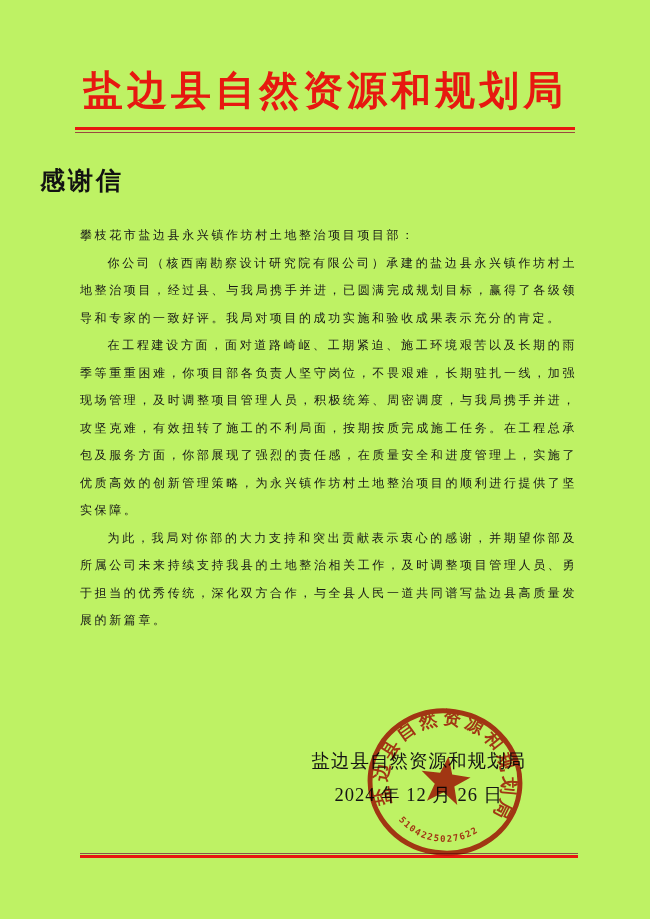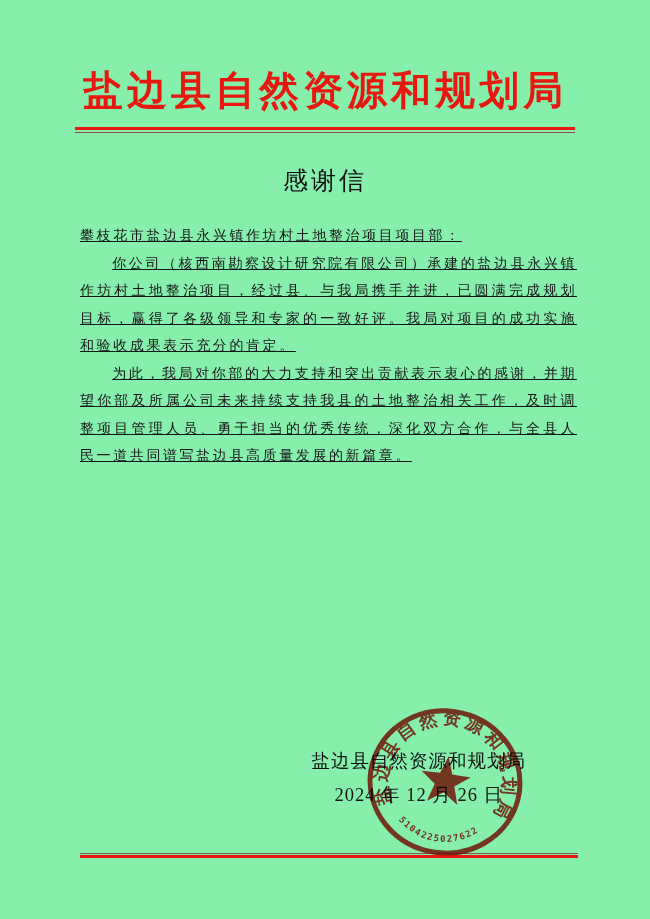--- a/index.html
+++ b/index.html
@@ -1,21 +1,21 @@
 <!DOCTYPE html>
 <html><head>
 <meta charset="utf-8">
 <style>
   html, body { margin: 0; padding: 0; background: #ffffff; }
   .page {
     position: relative;
     width: 650px;
     height: 919px;
     margin: 0 auto;
-    background: #86efac;
+    background: #bef264;
     overflow: hidden;
     font-family: "Liberation Serif", serif;
     color: #171717;
   }
 
   
   .doc-header { padding-top: 68px; text-align: center; }
   .doc-header h1 {
     margin: 0;
     font-size: 40px;
@@ -25,36 +25,36 @@
     letter-spacing: 4px;
     white-space: nowrap;
   }
   .header-rule { width: 500px; margin: 13px auto 0 auto; }
   .header-rule .thick { height: 3px; background: #e71810; }
   .header-rule .thin  { height: 1px; background: #9a4a40; margin-top: 2px; }
 
   
   .letter-title {
     margin-top: 31px;
-    text-align: center;
+    text-align: left;
     font-size: 25px;
-    font-weight: normal;
+    font-weight: bold;
     letter-spacing: 3px;
     color: #121212;
+    padding-left: 40px;
   }
 
   
   .letter-body {
     margin: 25px 73px 0 80px;
-    font-size: 14px;
+    font-size: 12px;
     line-height: 27.5px;
     letter-spacing: 2.6px;
     text-align: justify;
     text-align-last: left;
-    text-decoration: underline;
   }
   .letter-body p { margin: 0; }
   .letter-body p.indent { text-indent: 2.3em; }
 
   
   .sig-block {
     position: absolute;
     top: 748px;
     right: 124px;
     text-align: center;
@@ -97,20 +97,21 @@
       <div class="thick"></div>
       <div class="thin"></div>
     </div>
   </div>
 
   <div class="letter-title">感谢信</div>
 
   <div class="letter-body">
     <p>攀枝花市盐边县永兴镇作坊村土地整治项目项目部：</p>
     <p class="indent">你公司（核西南勘察设计研究院有限公司）承建的盐边县永兴镇作坊村土地整治项目，经过县、与我局携手并进，已圆满完成规划目标，赢得了各级领导和专家的一致好评。我局对项目的成功实施和验收成果表示充分的肯定。</p>
+    <p class="indent">在工程建设方面，面对道路崎岖、工期紧迫、施工环境艰苦以及长期的雨季等重重困难，你项目部各负责人坚守岗位，不畏艰难，长期驻扎一线，加强现场管理，及时调整项目管理人员，积极统筹、周密调度，与我局携手并进，攻坚克难，有效扭转了施工的不利局面，按期按质完成施工任务。在工程总承包及服务方面，你部展现了强烈的责任感，在质量安全和进度管理上，实施了优质高效的创新管理策略，为永兴镇作坊村土地整治项目的顺利进行提供了坚实保障。</p>
     <p class="indent">为此，我局对你部的大力支持和突出贡献表示衷心的感谢，并期望你部及所属公司未来持续支持我县的土地整治相关工作，及时调整项目管理人员、勇于担当的优秀传统，深化双方合作，与全县人民一道共同谱写盐边县高质量发展的新篇章。</p>
   </div>
 
   <div class="sig-block">
     <div class="sig-name">盐边县自然资源和规划局</div>
     <div class="sig-date">2024 年 12 月 26 日</div>
   </div>
 
   <div class="stamp">
     <svg viewBox="0 0 160 152" xmlns="http://www.w3.org/2000/svg">

